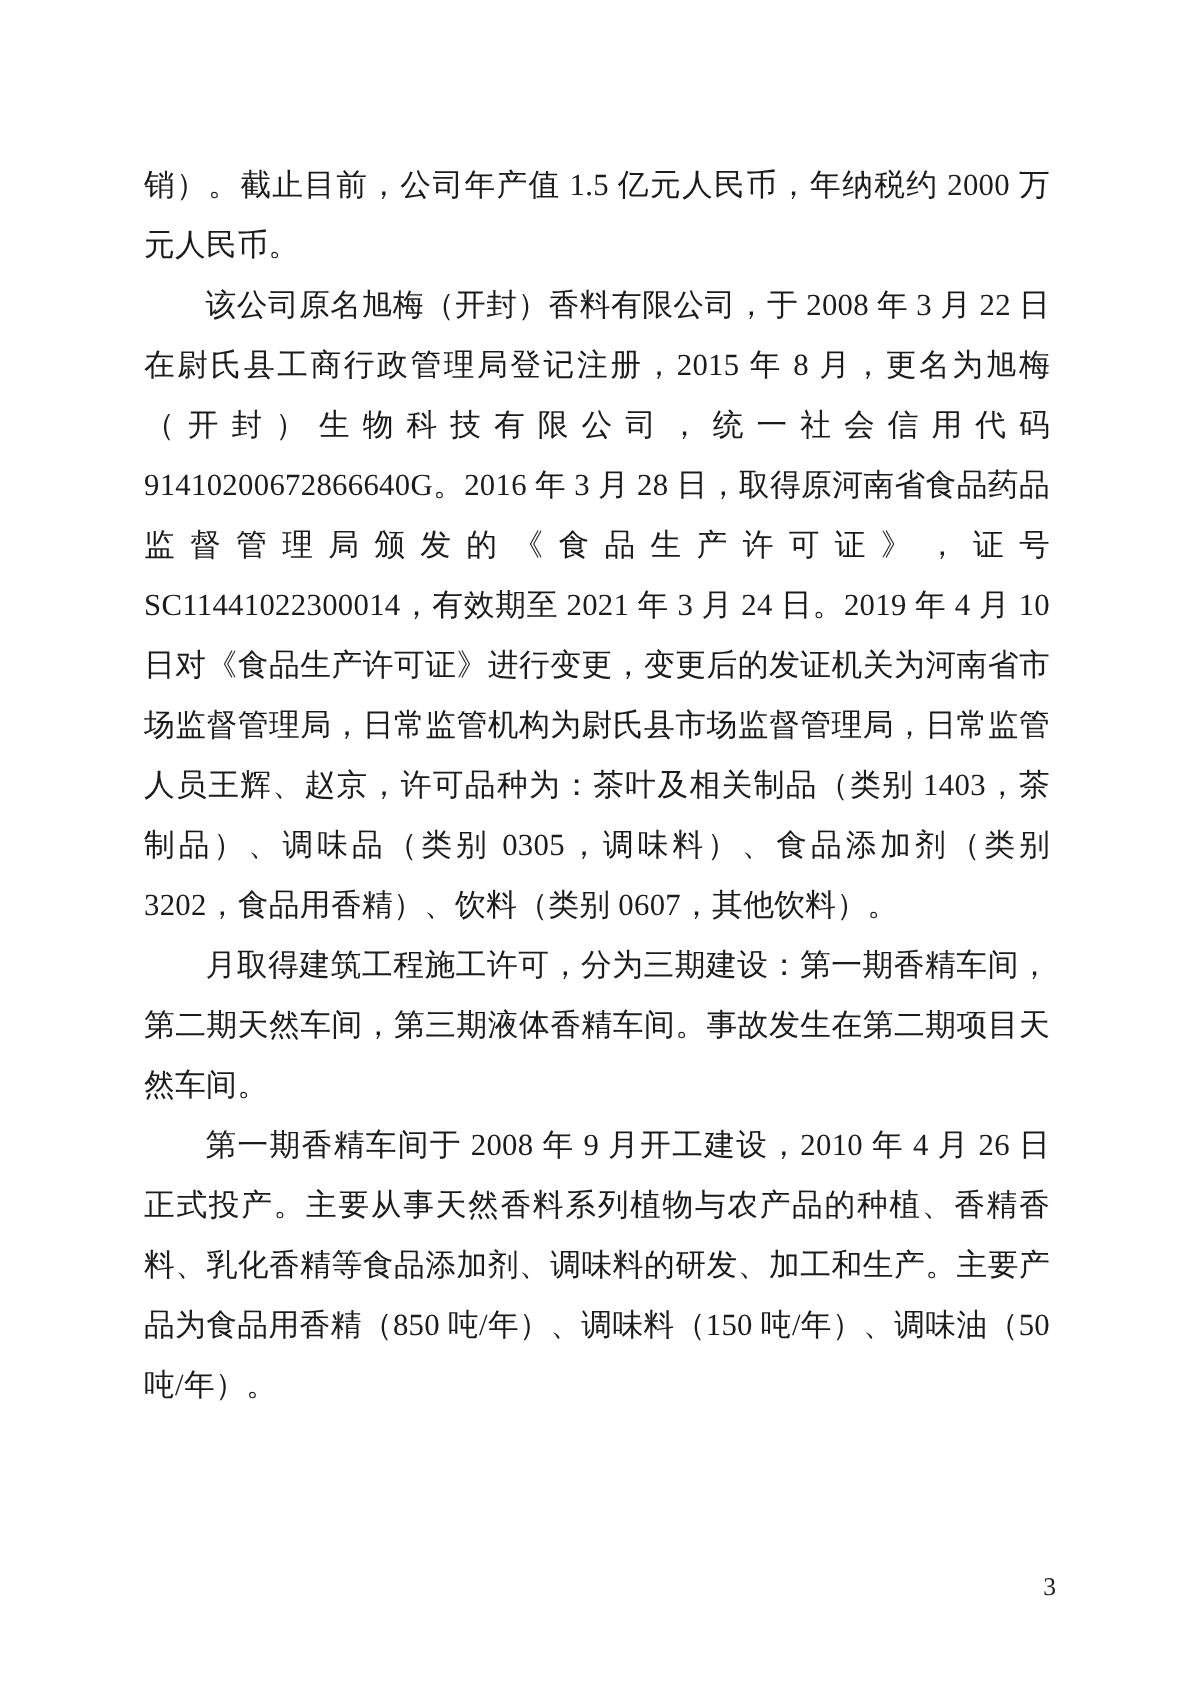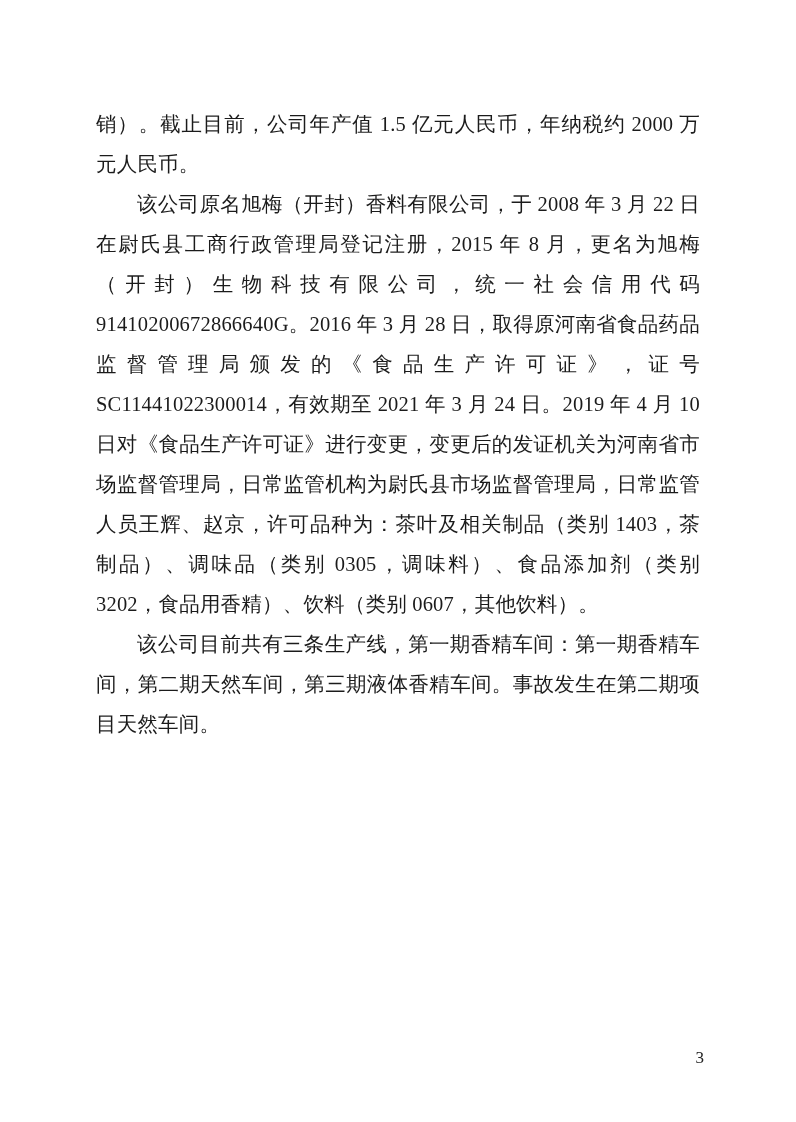--- a/index.html
+++ b/index.html
@@ -50,16 +50,17 @@
     color: #222;
   }
 </style>
 </head>
 <body>
 
 <div class="page">
   <div class="content">
     <p class="para">销）。截止目前，公司年产值 1.5 亿元人民币，年纳税约 2000 万元人民币。</p>
     <p class="para indent">该公司原名旭梅（开封）香料有限公司，于 2008 年 3 月 22 日在尉氏县工商行政管理局登记注册，2015 年 8 月，更名为旭梅（开封）生物科技有限公司，统一社会信用代码91410200672866640G。2016 年 3 月 28 日，取得原河南省食品药品监督管理局颁发的《食品生产许可证》，证号 SC11441022300014，有效期至 2021 年 3 月 24 日。2019 年 4 月 10 日对《食品生产许可证》进行变更，变更后的发证机关为河南省市场监督管理局，日常监管机构为尉氏县市场监督管理局，日常监管人员王辉、赵京，许可品种为：茶叶及相关制品（类别 1403，茶制品）、调味品（类别 0305，调味料）、食品添加剂（类别 3202，食品用香精）、饮料（类别 0607，其他饮料）。</p>
-    <p class="para indent">该公司目前共有三条生产线，第一期香精车间：第一期香精车间，第二期天然车间，第三期液体香精车间。事故发生在第二期项目天然车间。</p>
+    <p class="para indent">月取得建筑工程施工许可，分为三期建设：第一期香精车间，第二期天然车间，第三期液体香精车间。事故发生在第二期项目天然车间。</p>
+    <p class="para indent">第一期香精车间于 2008 年 9 月开工建设，2010 年 4 月 26 日正式投产。主要从事天然香料系列植物与农产品的种植、香精香料、乳化香精等食品添加剂、调味料的研发、加工和生产。主要产品为食品用香精（850 吨/年）、调味料（150 吨/年）、调味油（50 吨/年）。</p>
   </div>
   <div class="page-number">3</div>
 </div>
 
 </body></html>

